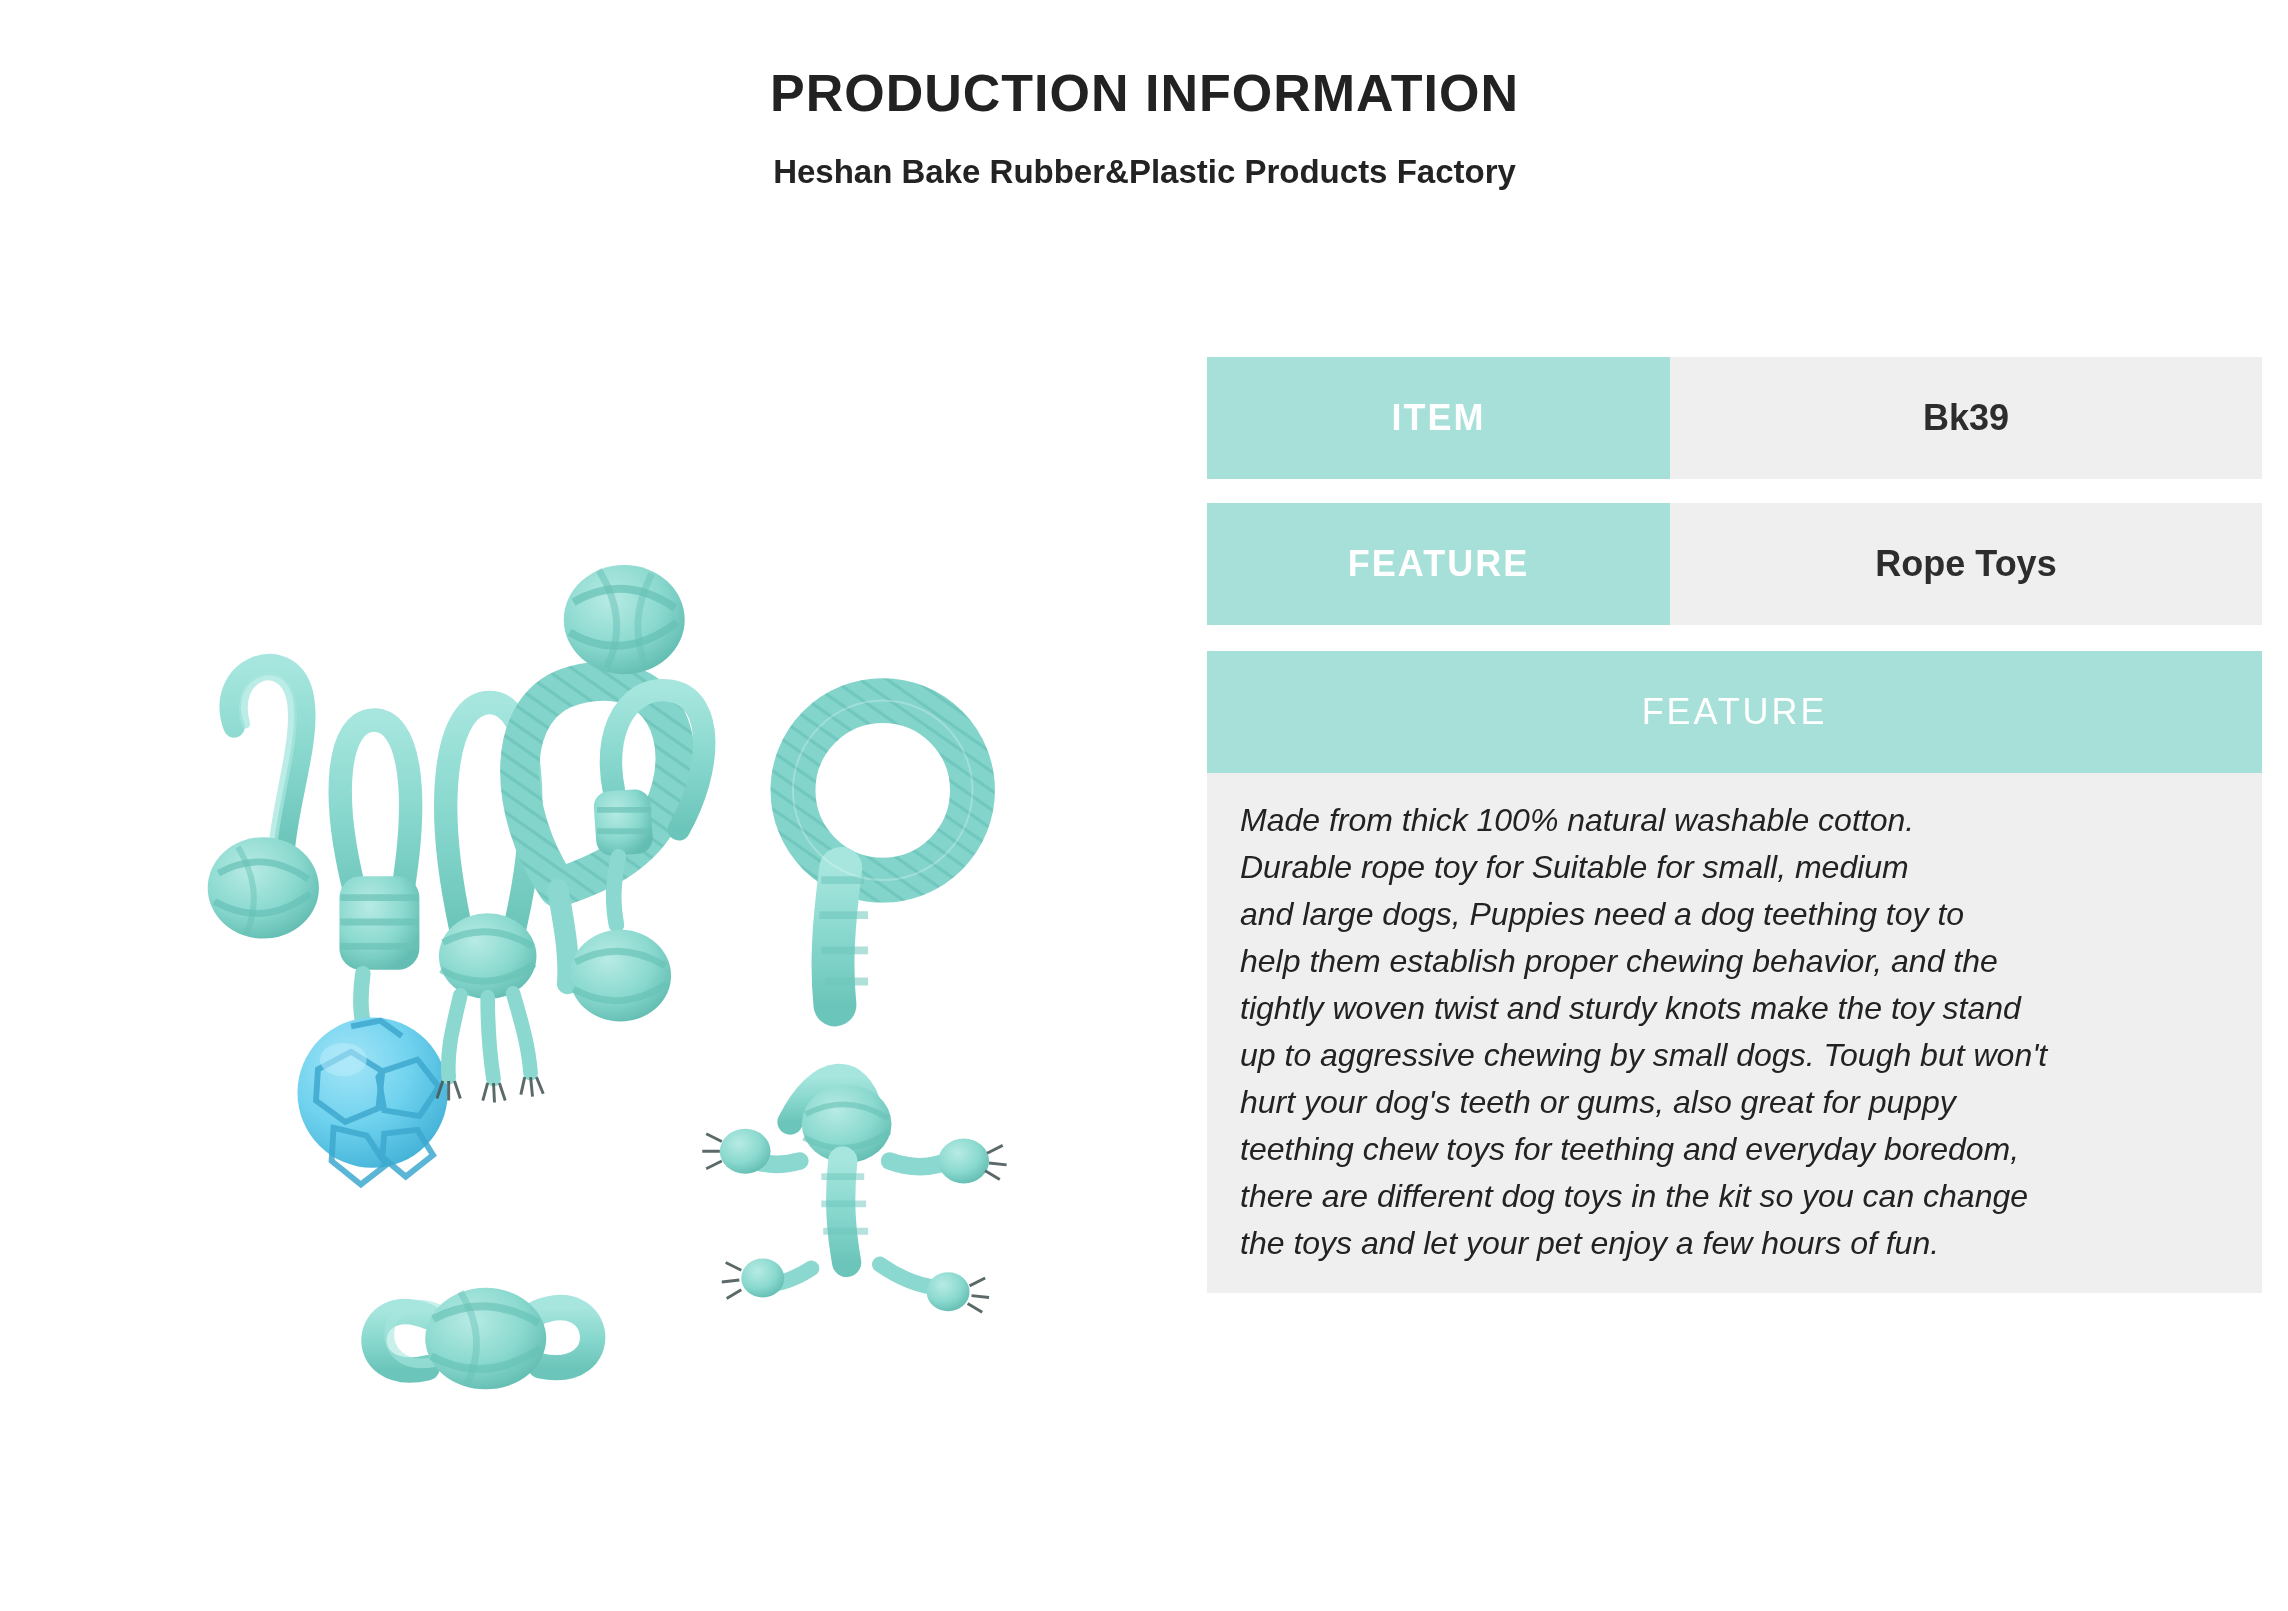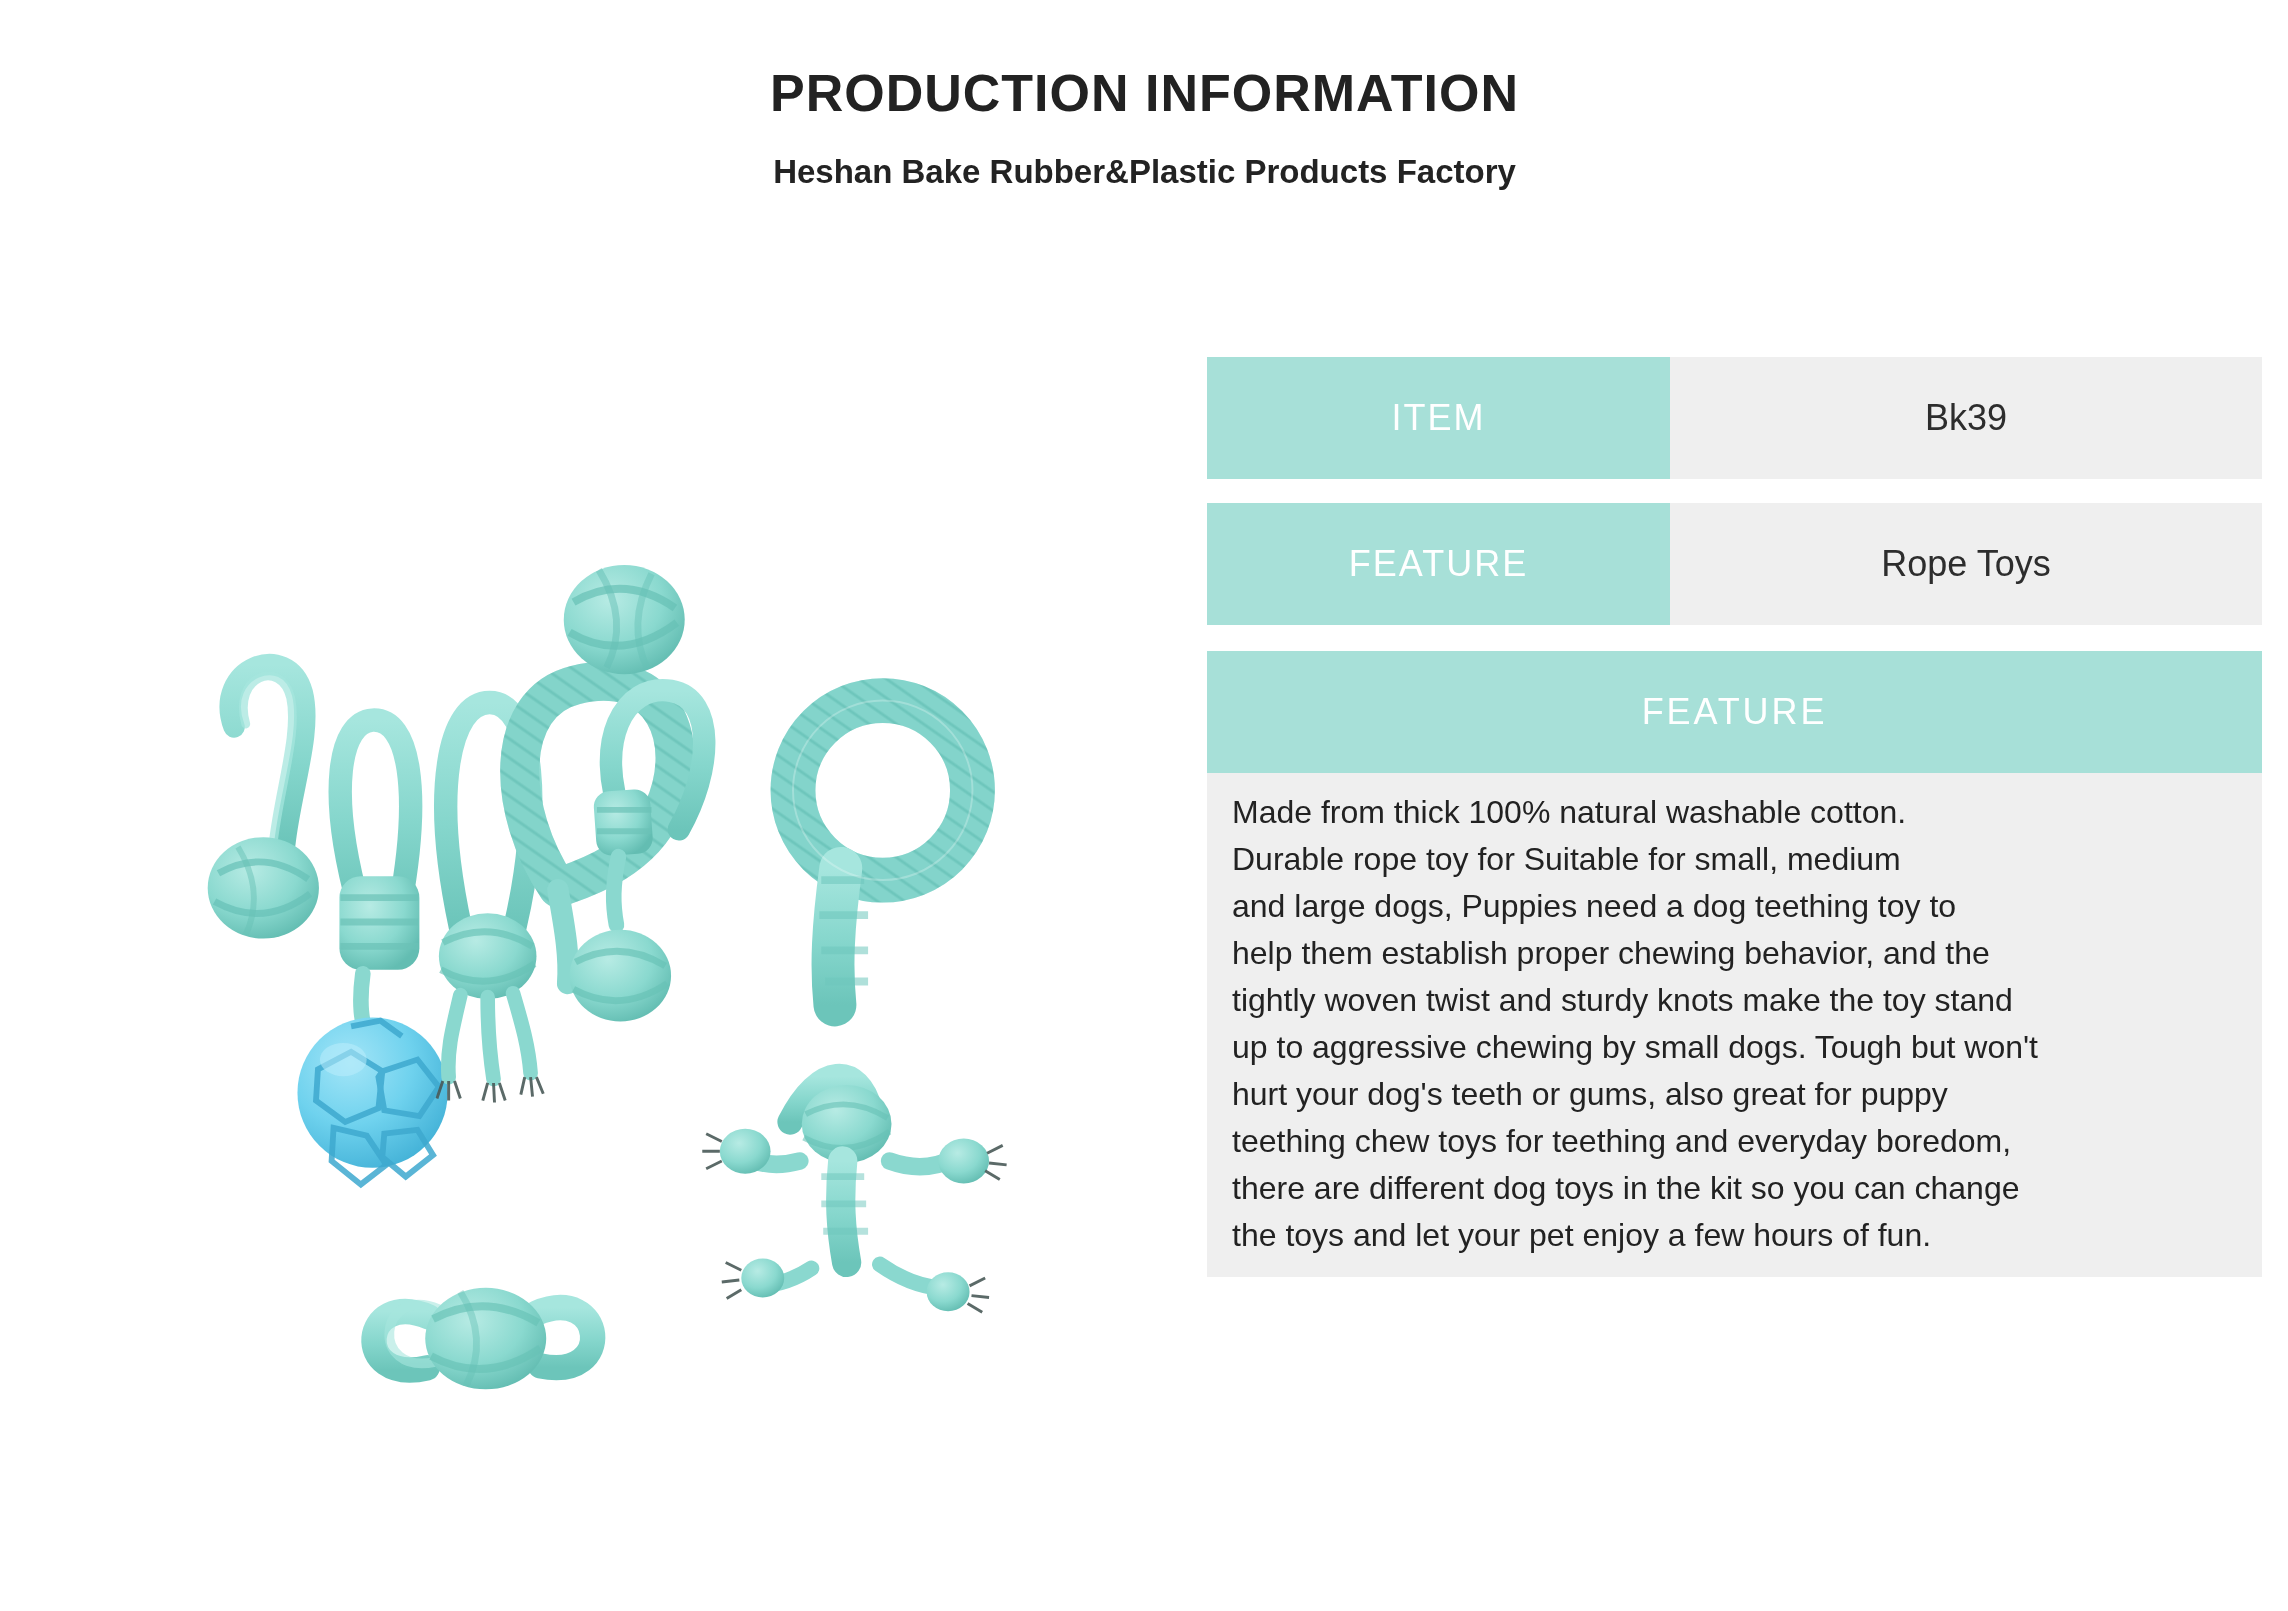--- a/index.html
+++ b/index.html
@@ -64,20 +64,21 @@
     position: absolute;
     left: 1207px;
     top: 162px;
     width: 1055px;
   }
   .spec-row {
     display: flex;
     align-items: stretch;
     margin-bottom: 24.4px;
     height: 122px;
+    font-weight: bold;
   }
   .spec-label {
     width: 463px;
     background: #a7e0d8;
     color: #ffffff;
     font-size: 36px;
     letter-spacing: 2px;
     display: flex;
     align-items: center;
     justify-content: center;
@@ -107,22 +108,23 @@
   .feature-body {
     width: 1055px;
     background: #efefef;
     box-sizing: border-box;
     padding: 15.6px 7.8px 17.6px 25px;
     font-size: 32px;
     line-height: 1.47;
     color: #222222;
   }
   .feature-body p {
-    margin: 0;
+    margin: 8px;
     white-space: pre-line;
+    font-style: italic;
   }
 </style>
 </head>
 <body>
 
 <div class="header">
   <div class="header-title">PRODUCTION INFORMATION</div>
   <div class="header-subtitle">Heshan Bake Rubber&amp;Plastic Products Factory</div>
 </div>
 

